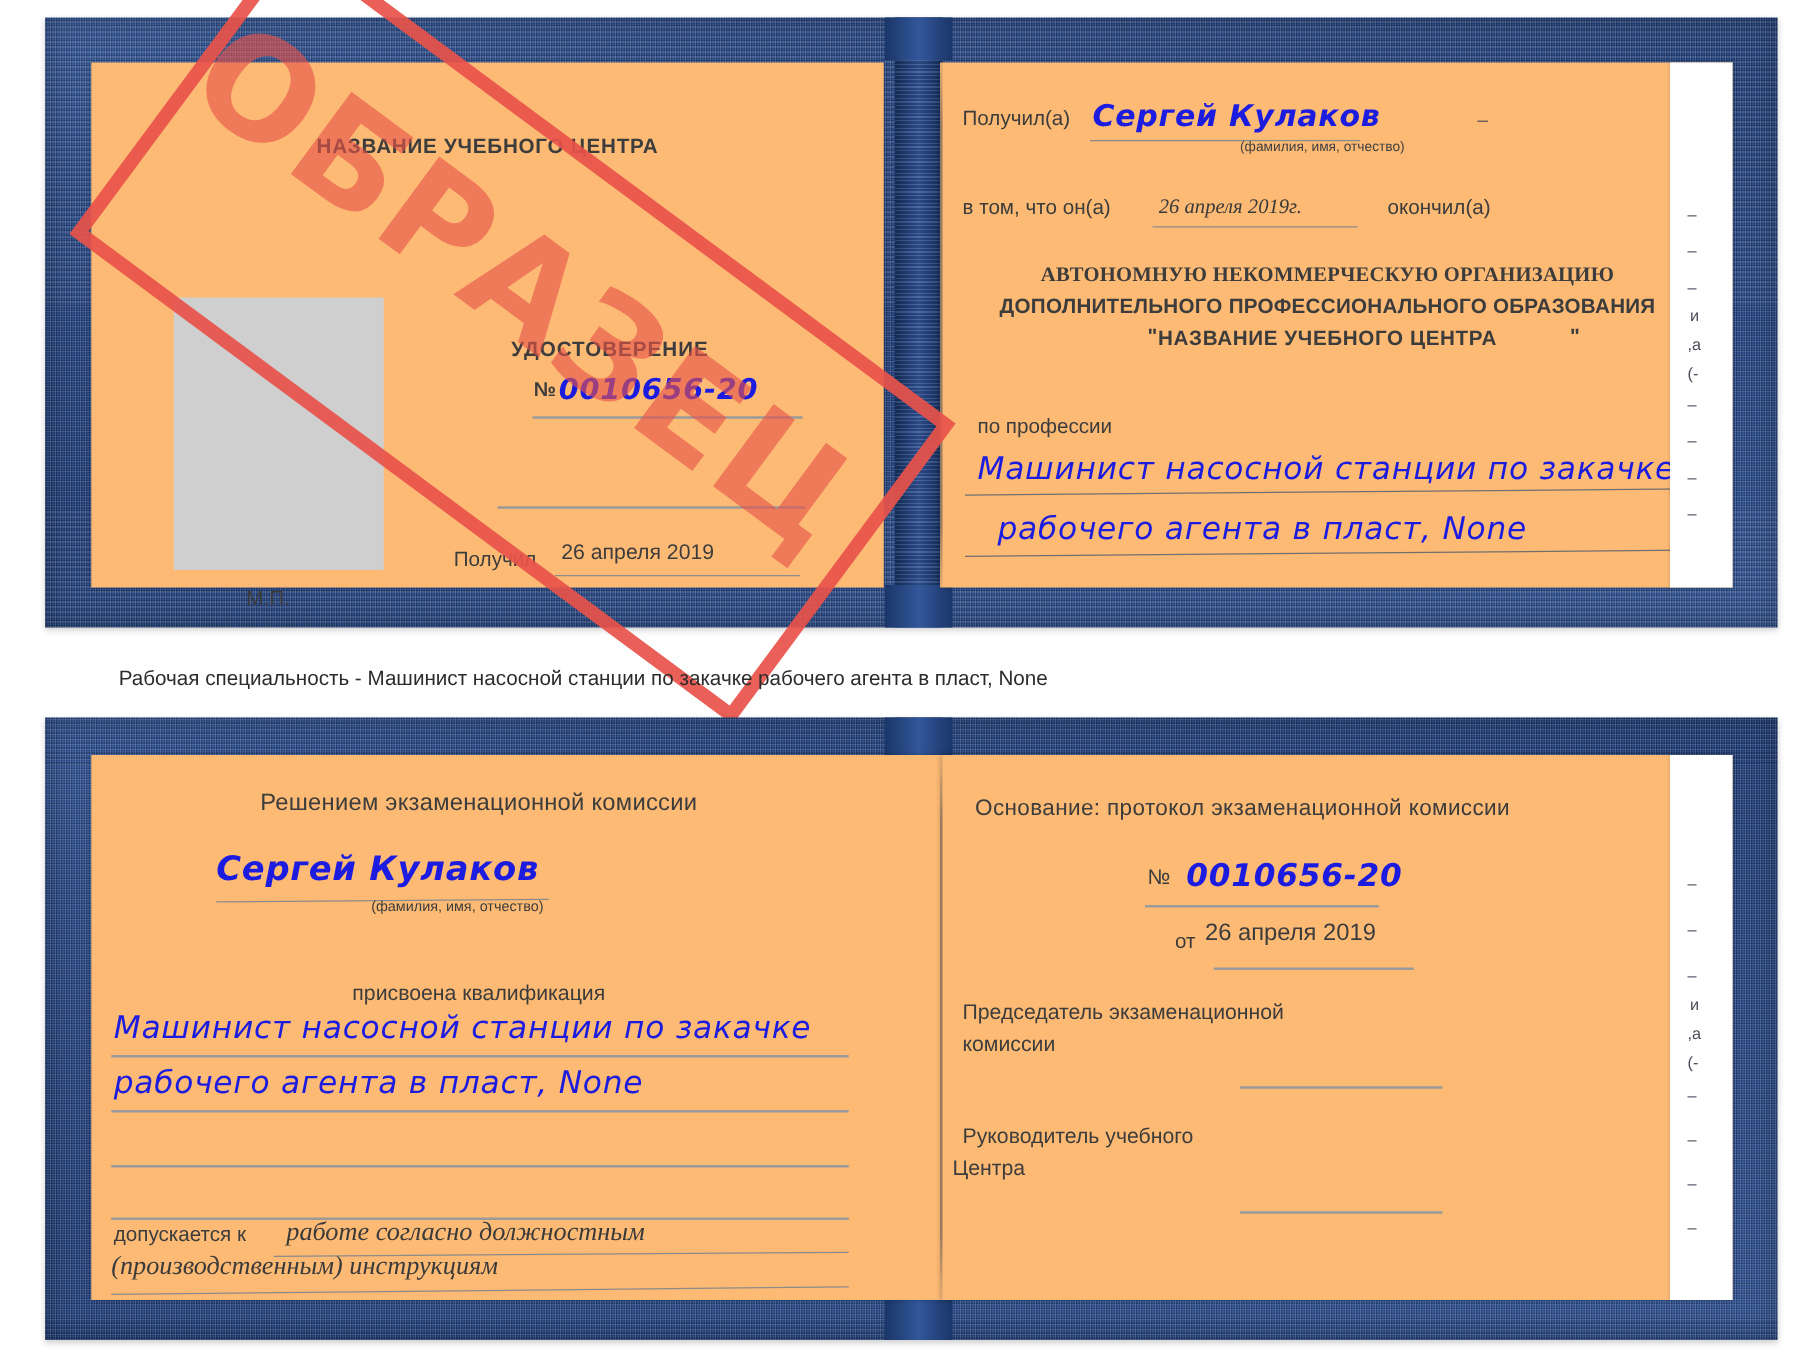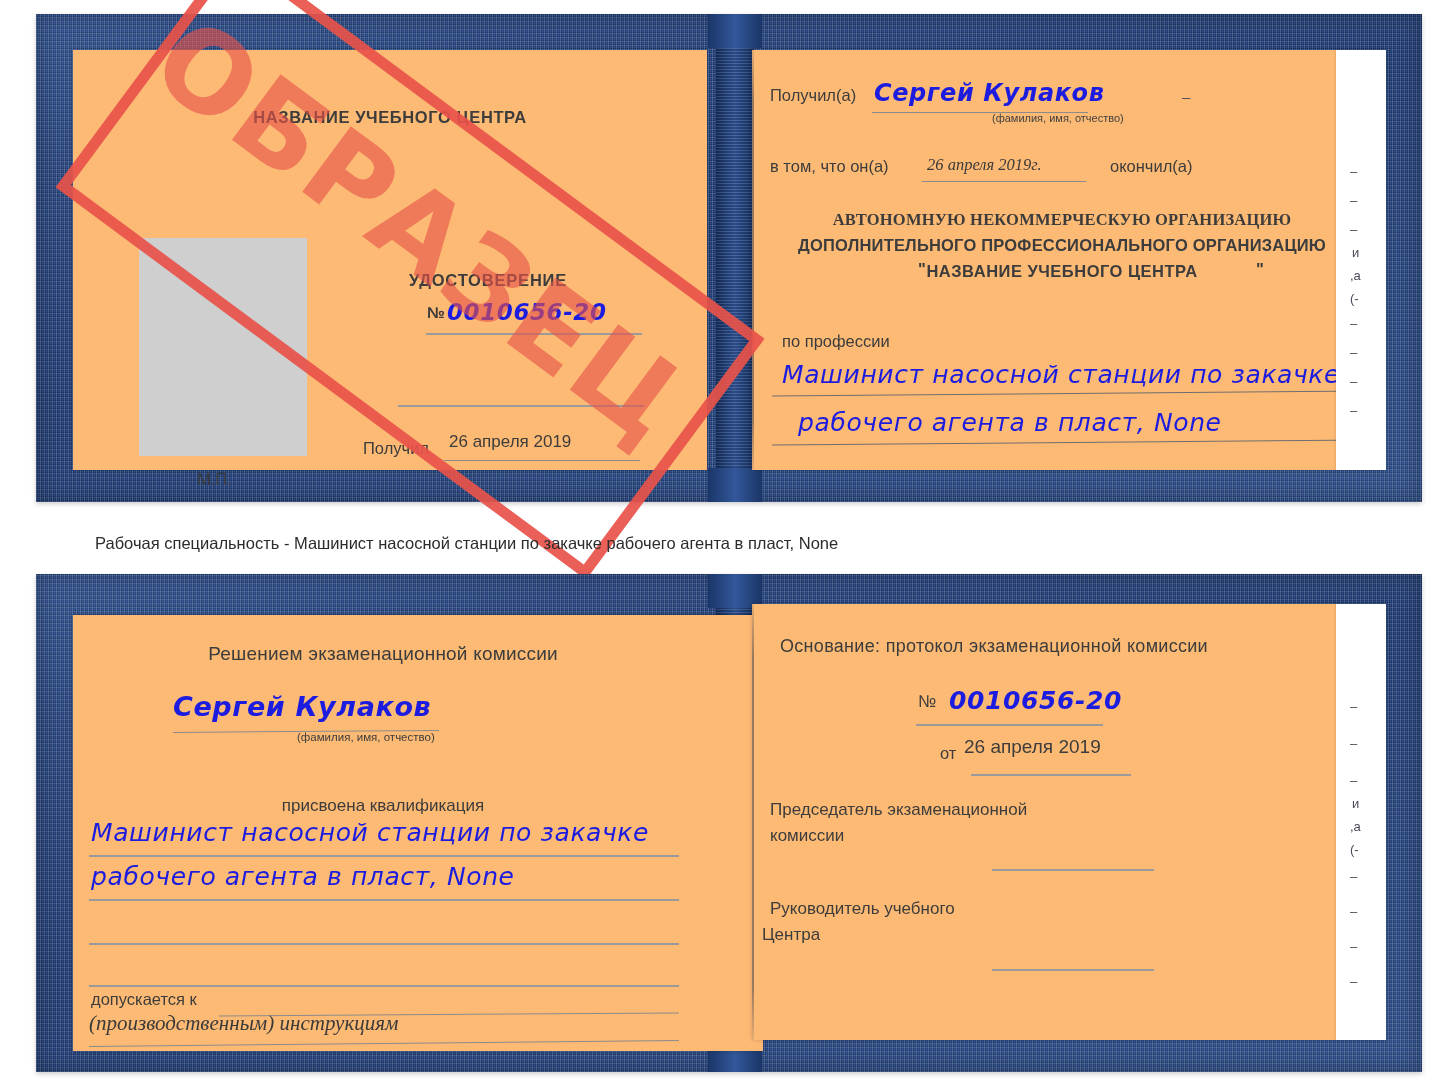--- a/index.html
+++ b/index.html
@@ -169,21 +169,21 @@
     <div class="rule thin" style="left:120px;top:62px;width:216px;"></div>
     <div class="t" style="left:240px;top:62px;font-size:11px;color:#3f3f3f;">(фамилия, имя, отчество)</div>
     <div class="t" style="left:430px;top:38px;font-size:15px;color:#555;">–</div>
 
     <div class="t" style="left:18px;top:107px;font-size:16.5px;">в том, что он(а)</div>
     <div class="serif-i" style="left:175px;top:105px;font-size:16.5px;">26 апреля 2019г.</div>
     <div class="rule thin" style="left:170px;top:131px;width:164px;"></div>
     <div class="t" style="left:358px;top:107px;font-size:16.5px;">окончил(а)</div>
 
     <div class="tc" style="left:0;top:160px;width:620px;font-size:16.5px;font-weight:bold;letter-spacing:.2px;font-family:Liberation Serif, serif;">АВТОНОМНУЮ НЕКОММЕРЧЕСКУЮ ОРГАНИЗАЦИЮ</div>
-    <div class="tc" style="left:0;top:186px;width:620px;font-size:16.5px;font-weight:bold;letter-spacing:.2px;">ДОПОЛНИТЕЛЬНОГО ПРОФЕССИОНАЛЬНОГО ОРГАНИЗАЦИЮ</div>
+    <div class="tc" style="left:0;top:186px;width:620px;font-size:16.5px;font-weight:bold;letter-spacing:.2px;">ДОПОЛНИТЕЛЬНОГО ПРОФЕССИОНАЛЬНОГО ОБРАЗОВАНИЯ</div>
     <div class="t" style="left:166px;top:210px;font-size:16.5px;font-weight:bold;">"</div>
     <div class="tc" style="left:0;top:212px;width:620px;font-size:16.5px;font-weight:bold;letter-spacing:.5px;">НАЗВАНИЕ УЧЕБНОГО ЦЕНТРА</div>
     <div class="t" style="left:504px;top:210px;font-size:16.5px;font-weight:bold;">"</div>
 
     <div class="t" style="left:30px;top:282px;font-size:16.5px;">по профессии</div>
 
     <div class="hand" style="left:30px;top:310px;font-size:25px;">Машинист насосной станции по закачке</div>
     <div class="rule dark" style="left:20px;top:343px;width:600px;transform:rotate(-0.5deg);"></div>
 
     <div class="hand" style="left:46px;top:358px;font-size:25px;">рабочего агента в пласт, None</div>
@@ -214,40 +214,41 @@
 
 <div class="cert" style="left:36px;top:574px;width:1386px;height:498px;">
 
   <div class="cover"></div>
   <div class="cover-shadow"></div>
 
   <div class="spine" style="left:680px;width:38px;"></div>
   <div class="spine-tab" style="left:672px;top:0;width:54px;height:34px;"></div>
   <div class="spine-tab" style="left:672px;top:464px;width:54px;height:34px;"></div>
 
-  <div class="page left" style="left:37px;top:41px;width:690px;height:436px;">
+  <div class="page left" style="left:37px;top:30px;width:690px;height:436px;">
 
     <div class="tc" style="left:0;top:28px;width:620px;font-size:19px;letter-spacing:.2px;">Решением экзаменационной комиссии</div>
 
     <div class="hand" style="left:100px;top:76px;font-size:27px;font-weight:bold;">Сергей Кулаков</div>
     <div class="rule thin" style="left:100px;top:116px;width:266px;transform:rotate(-0.4deg);"></div>
     <div class="t" style="left:224px;top:116px;font-size:11.5px;">(фамилия, имя, отчество)</div>
 
     <div class="tc" style="left:0;top:181px;width:620px;font-size:17px;">присвоена квалификация</div>
 
     <div class="hand" style="left:18px;top:203px;font-size:25px;">Машинист насосной станции по закачке</div>
     <div class="rule" style="left:16px;top:240px;width:590px;"></div>
 
     <div class="hand" style="left:18px;top:247px;font-size:25px;">рабочего агента в пласт, None</div>
     <div class="rule" style="left:16px;top:284px;width:590px;"></div>
 
     <div class="rule" style="left:16px;top:328px;width:590px;"></div>
     <div class="rule" style="left:16px;top:370px;width:590px;"></div>
 
     <div class="t" style="left:18px;top:375px;font-size:16.5px;">допускается к</div>
+    <div class="serif-i" style="left:156px;top:369px;font-size:21px;">работе согласно должностным</div>
     <div class="rule thin" style="left:146px;top:399px;width:460px;transform:rotate(-0.4deg);"></div>
     <div class="serif-i" style="left:16px;top:396px;font-size:21px;">(производственным) инструкциям</div>
     <div class="rule thin" style="left:16px;top:428px;width:590px;transform:rotate(-0.6deg);"></div>
   </div>
 
   <div class="page right" style="left:716px;top:30px;width:634px;height:436px;">
 
     <div class="gutter-line" style="left:0;top:0;"></div>
 
     <div class="t" style="left:28px;top:32px;font-size:18px;letter-spacing:.3px;">Основание: протокол экзаменационной комиссии</div>

